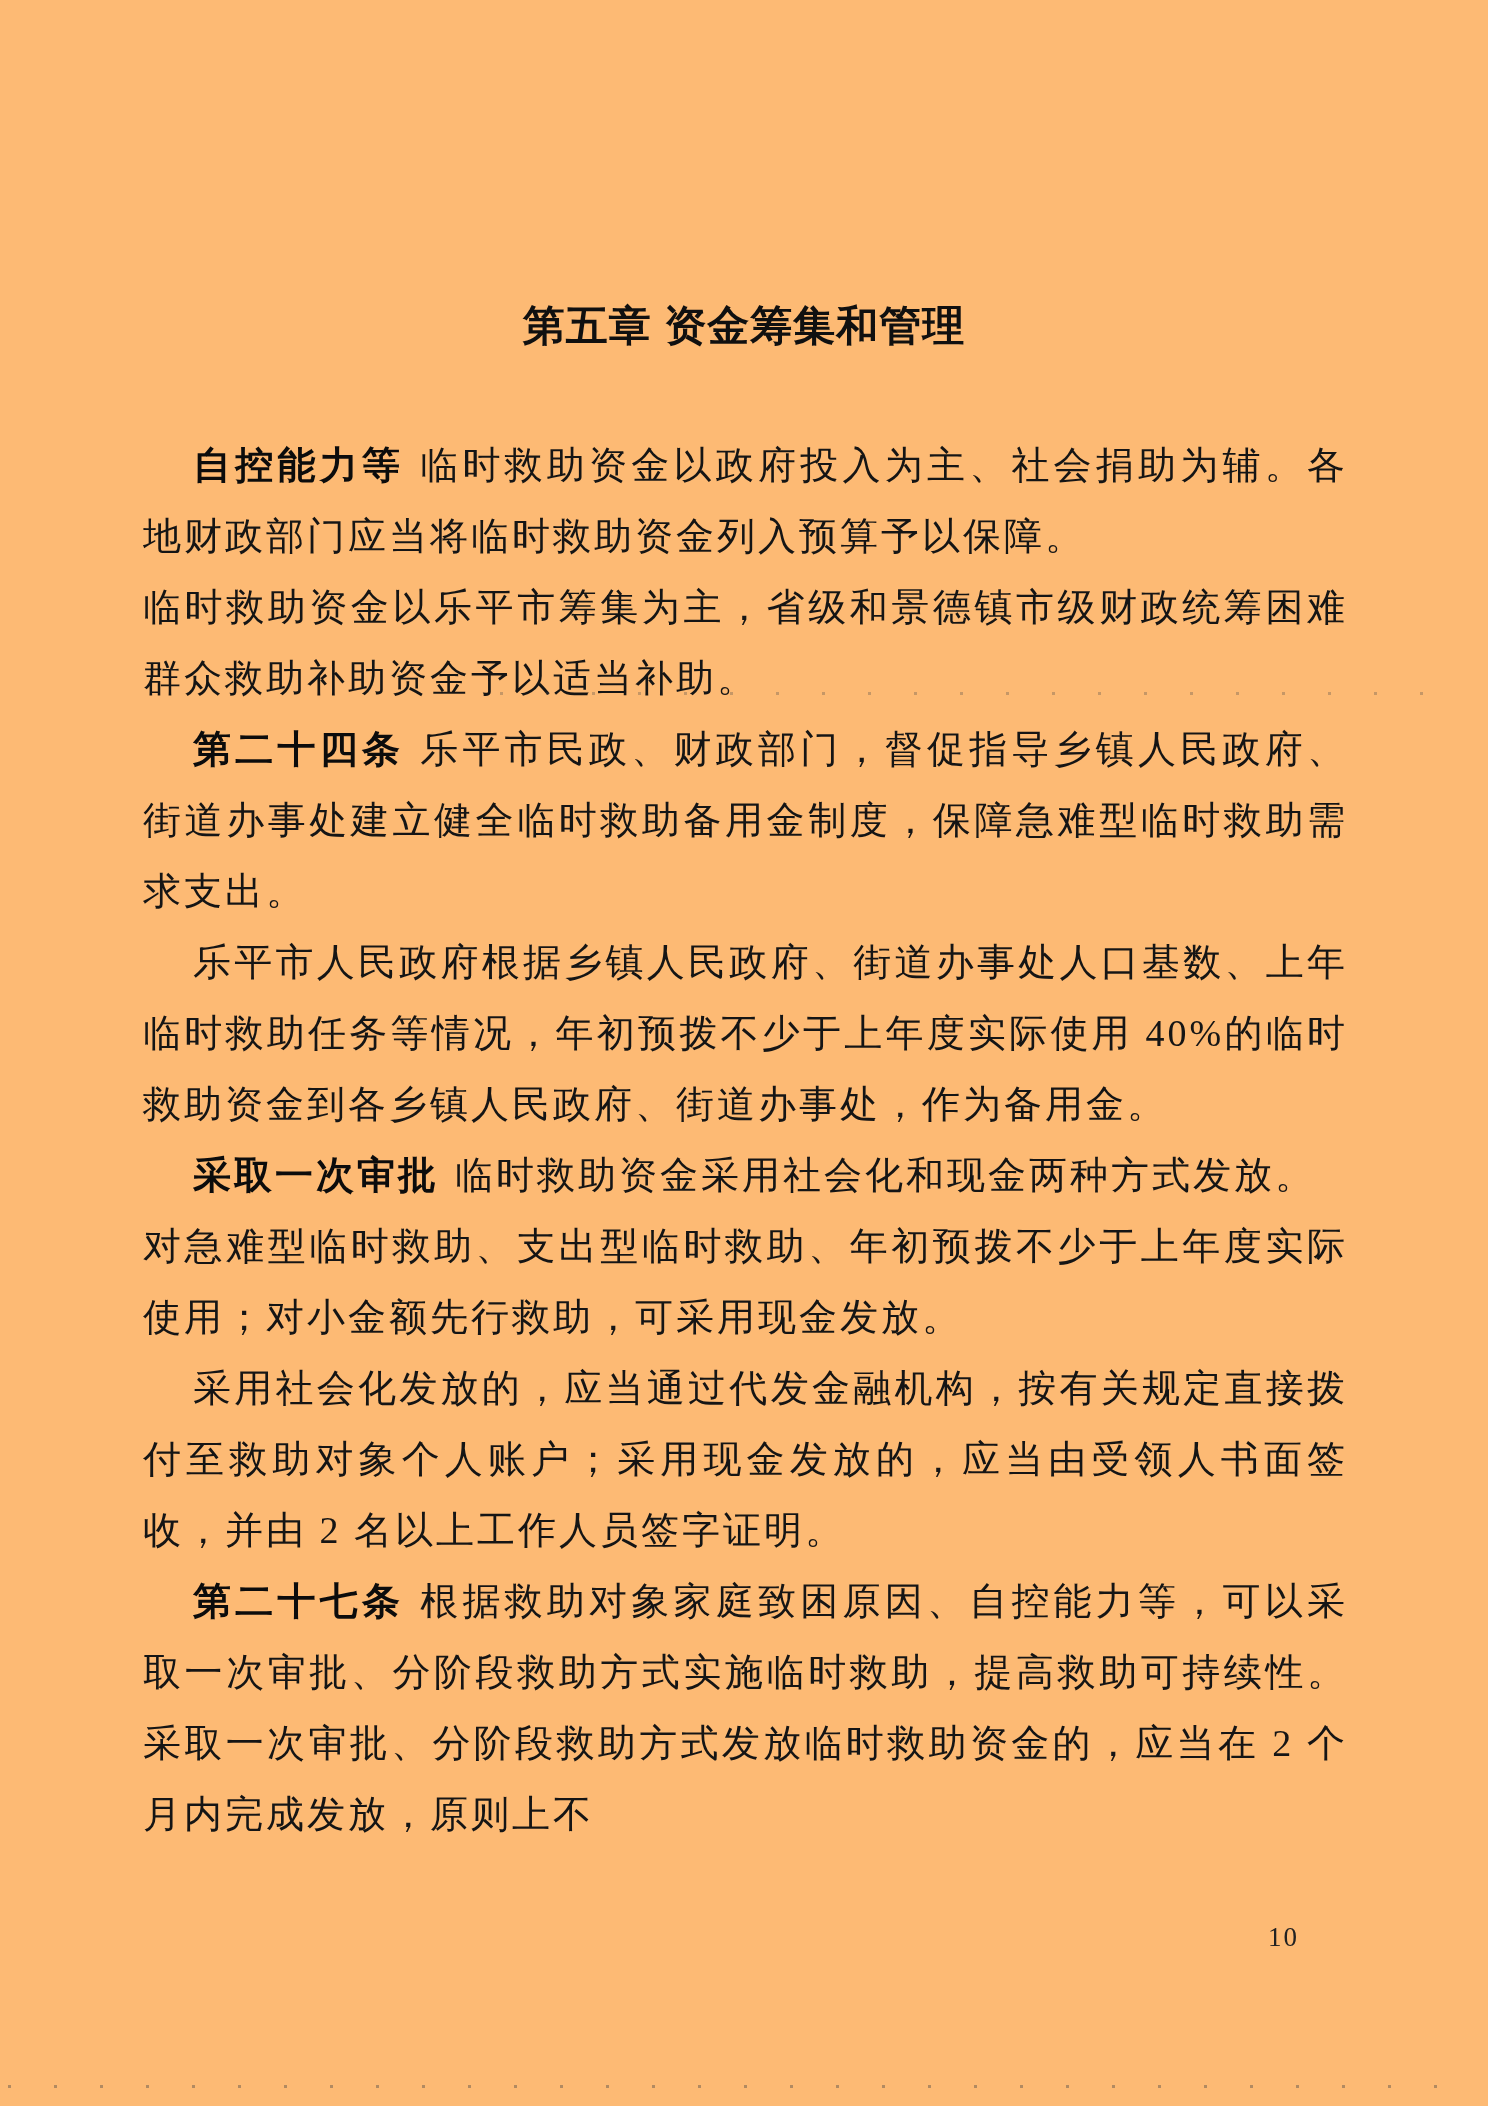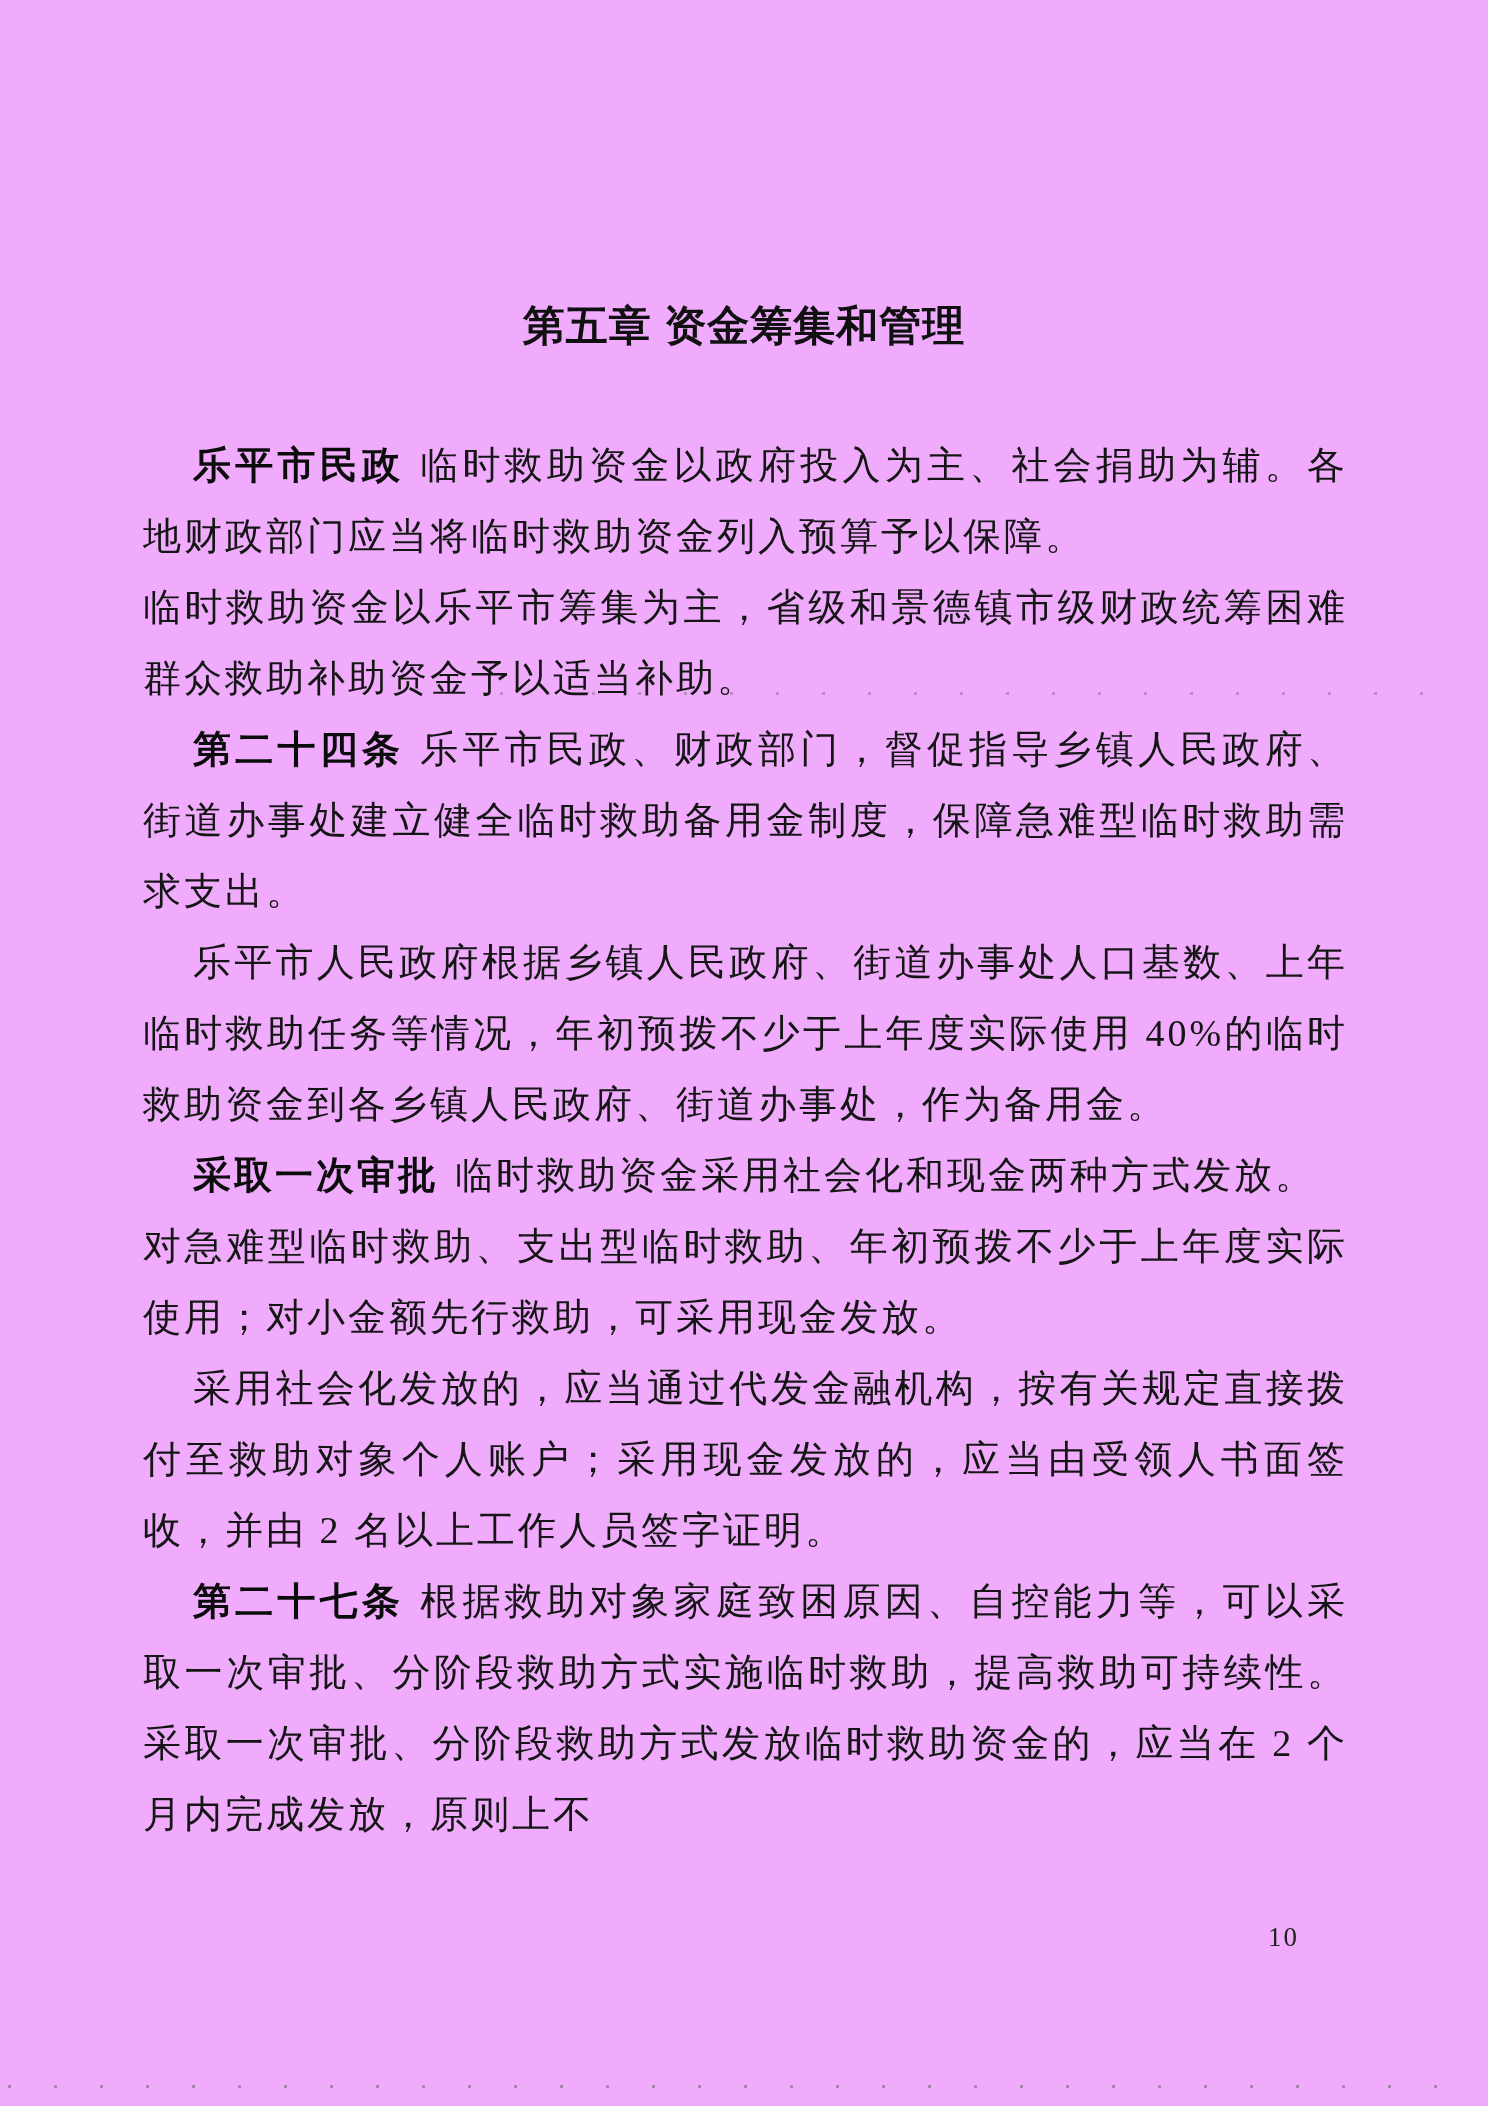--- a/index.html
+++ b/index.html
@@ -4,21 +4,21 @@
 <style>
   html, body {
     margin: 0;
     padding: 0;
     background: #ffffff;
   }
   .page {
     position: relative;
     width: 1488px;
     height: 2106px;
-    background: #f0abfc;
+    background: #fdba74;
     color: #151515;
     font-family: "Liberation Serif", "DejaVu Serif", serif;
     overflow: hidden;
   }
   .doc-title {
     position: absolute;
     top: 298px;
     left: 0;
     width: 100%;
     margin: 0;
@@ -85,21 +85,21 @@
 </style>
 </head>
 <body>
 
 <div class="page">
 
   <h1 class="doc-title">第五章 资金筹集和管理</h1>
 
   <div class="content">
 
-    <p class="indent"><span class="article-label">乐平市民政</span><span>临时救助资金以政府投入为主、社会捐助为辅。各地财政部门应当将临时救助资金列入预算予以保障。</span></p>
+    <p class="indent"><span class="article-label">自控能力等</span><span>临时救助资金以政府投入为主、社会捐助为辅。各地财政部门应当将临时救助资金列入预算予以保障。</span></p>
 
     <p><span>临时救助资金以乐平市筹集为主，省级和景德镇市级财政统筹困难群众救助补助资金予以适当补助。</span></p>
 
     <p class="indent"><span class="article-label">第二十四条</span><span>乐平市民政、财政部门，督促指导乡镇人民政府、街道办事处建立健全临时救助备用金制度，保障急难型临时救助需求支出。</span></p>
 
     <p class="indent"><span>乐平市人民政府根据乡镇人民政府、街道办事处人口基数、上年临时救助任务等情况，年初预拨不少于上年度实际使用 40%的临时救助资金到各乡镇人民政府、街道办事处，作为备用金。</span></p>
 
 
     <p class="indent"><span class="article-label">采取一次审批</span><span>临时救助资金采用社会化和现金两种方式发放。</span></p>
 

